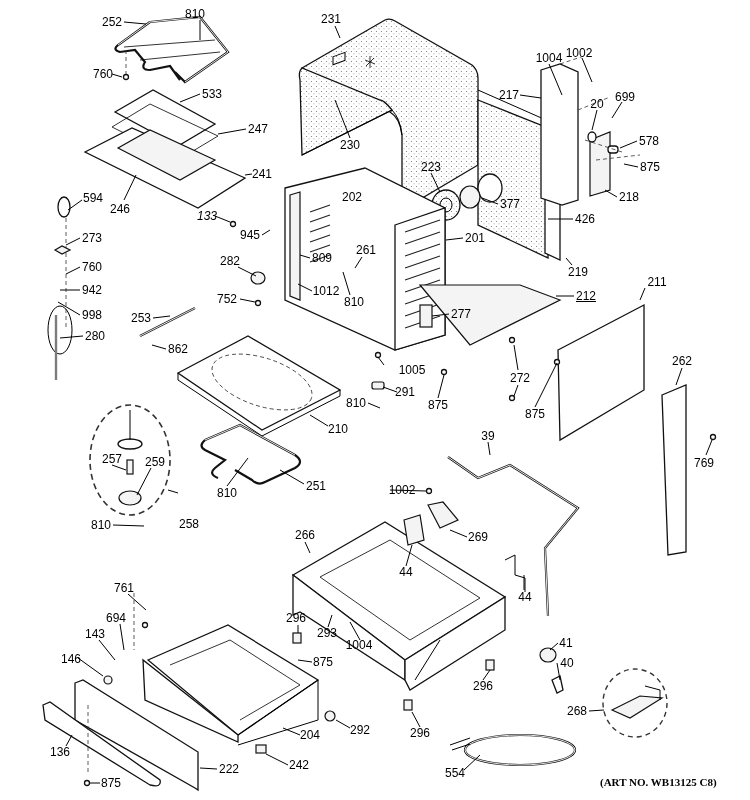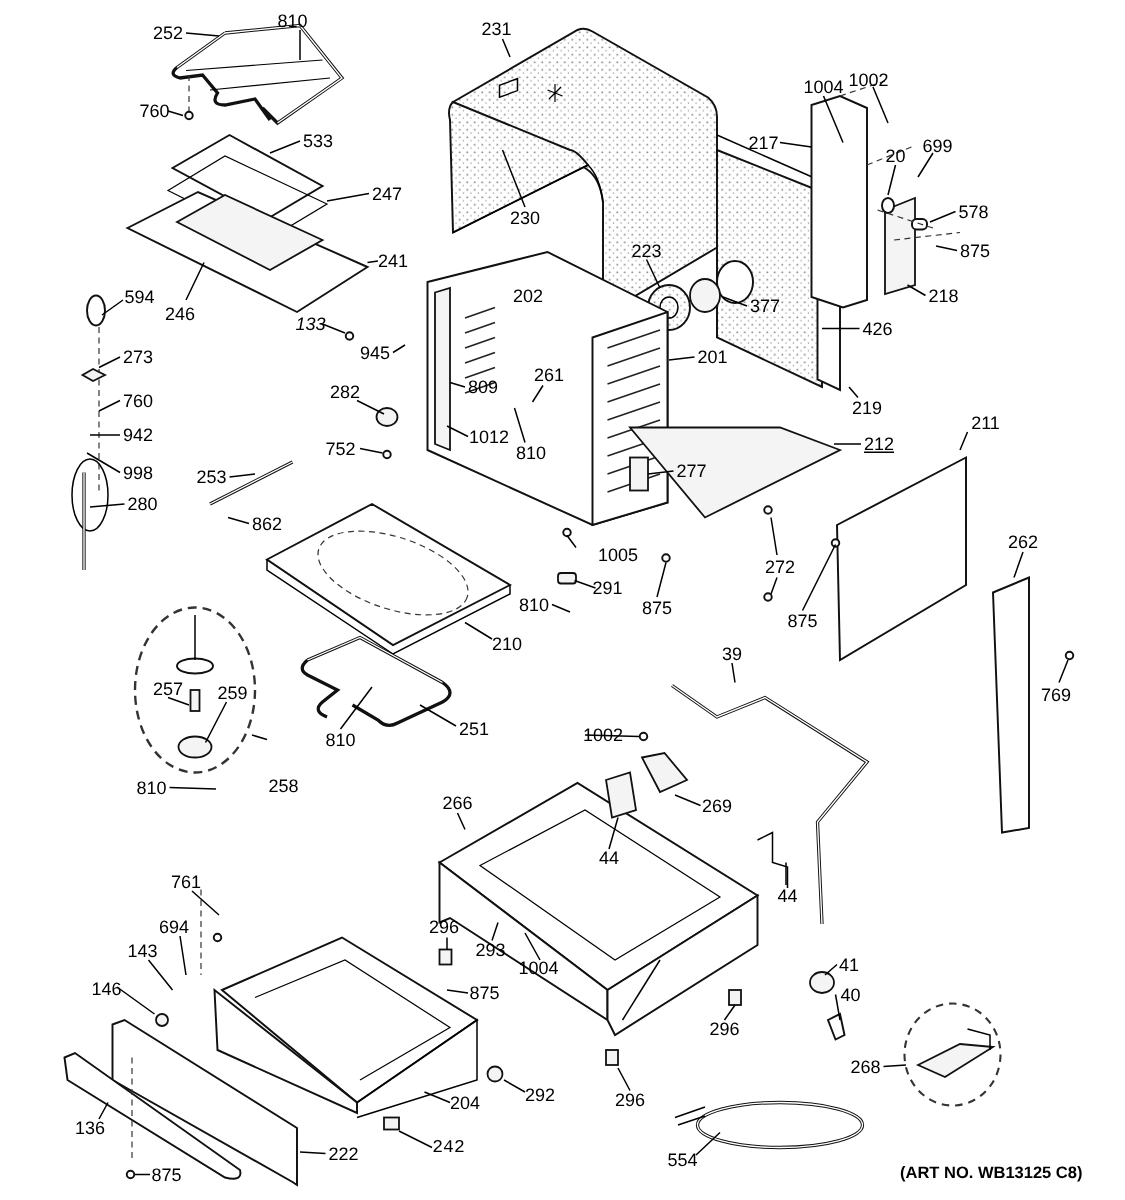--- a/index.html
+++ b/index.html
@@ -1,19 +1,19 @@
 <!DOCTYPE html>
 <html><head>
 <meta charset="utf-8">
 <style>
   html, body { margin:0; padding:0; background:#ffffff; }
   #canvas { position:relative; width:750px; height:800px; overflow:hidden; background:#fff; }
   svg#art { position:absolute; left:0; top:0; }
   .lbl { position:absolute; font-family:"Liberation Sans", sans-serif; font-size:12px; color:#000; line-height:12px; white-space:nowrap; transform:translate(-50%,-50%); cursor:pointer; }
-  .artno { position:absolute; left:600px; top:776px; font-family:Liberation Sans, sans-serif; font-size:11px; font-weight:bold; color:#000; white-space:nowrap; }
+  .artno { position:absolute; left:600px; top:776px; font-family:Liberation Serif, serif; font-size:11px; font-weight:bold; color:#000; white-space:nowrap; }
   .ln { stroke:#000; stroke-width:1; fill:none; }
   .thin { stroke:#000; stroke-width:0.8; fill:none; }
   .part { stroke:#111; stroke-width:1.3; fill:#fff; }
   .partg { stroke:#111; stroke-width:1.2; fill:#f4f4f4; }
   .dash { stroke:#333; stroke-width:0.8; fill:none; stroke-dasharray:4 3; }
   .dotfill { fill:url(#dots); stroke:#111; stroke-width:1.3; }
   .wire { stroke:#111; stroke-width:2.2; fill:none; }
   .wirein { stroke:#fff; stroke-width:0.9; fill:none; }
 </style>
 </head>
@@ -287,20 +287,20 @@
       <div class="lbl" style="left: 566px; top: 643px;">41</div>
       <div class="lbl" style="left: 71px; top: 630px; margin-top: 29px;">146</div>
       <div class="lbl" style="left: 323px; top: 662px;">875</div>
       <div class="lbl" style="left: 567px; top: 663px;">40</div>
       <div class="lbl" style="left: 483px; top: 686px;">296</div>
       <div class="lbl" style="left: 360px; top: 730px;">292</div>
       <div class="lbl" style="left: 577px; top: 711px;">268</div>
       <div class="lbl" style="left: 310px; top: 735px;">204</div>
       <div class="lbl" style="left: 420px; top: 733px;">296</div>
       <div class="lbl" style="left: 60px; top: 752px;">136</div>
-      <div class="lbl" style="left: 299px; top: 765px; font-family: Liberation Mono, monospace;">242</div>
+      <div class="lbl" style="left: 299px; top: 765px;">242</div>
       <div class="lbl" style="left: 229px; top: 769px;">222</div>
       <div class="lbl" style="left: 455px; top: 773px;">554</div>
       <div class="lbl" style="left: 111px; top: 783px;">875</div>
     </div>
 
 <div class="artno">(ART NO. WB13125 C8)</div>
 </div>
 
 </body></html>

